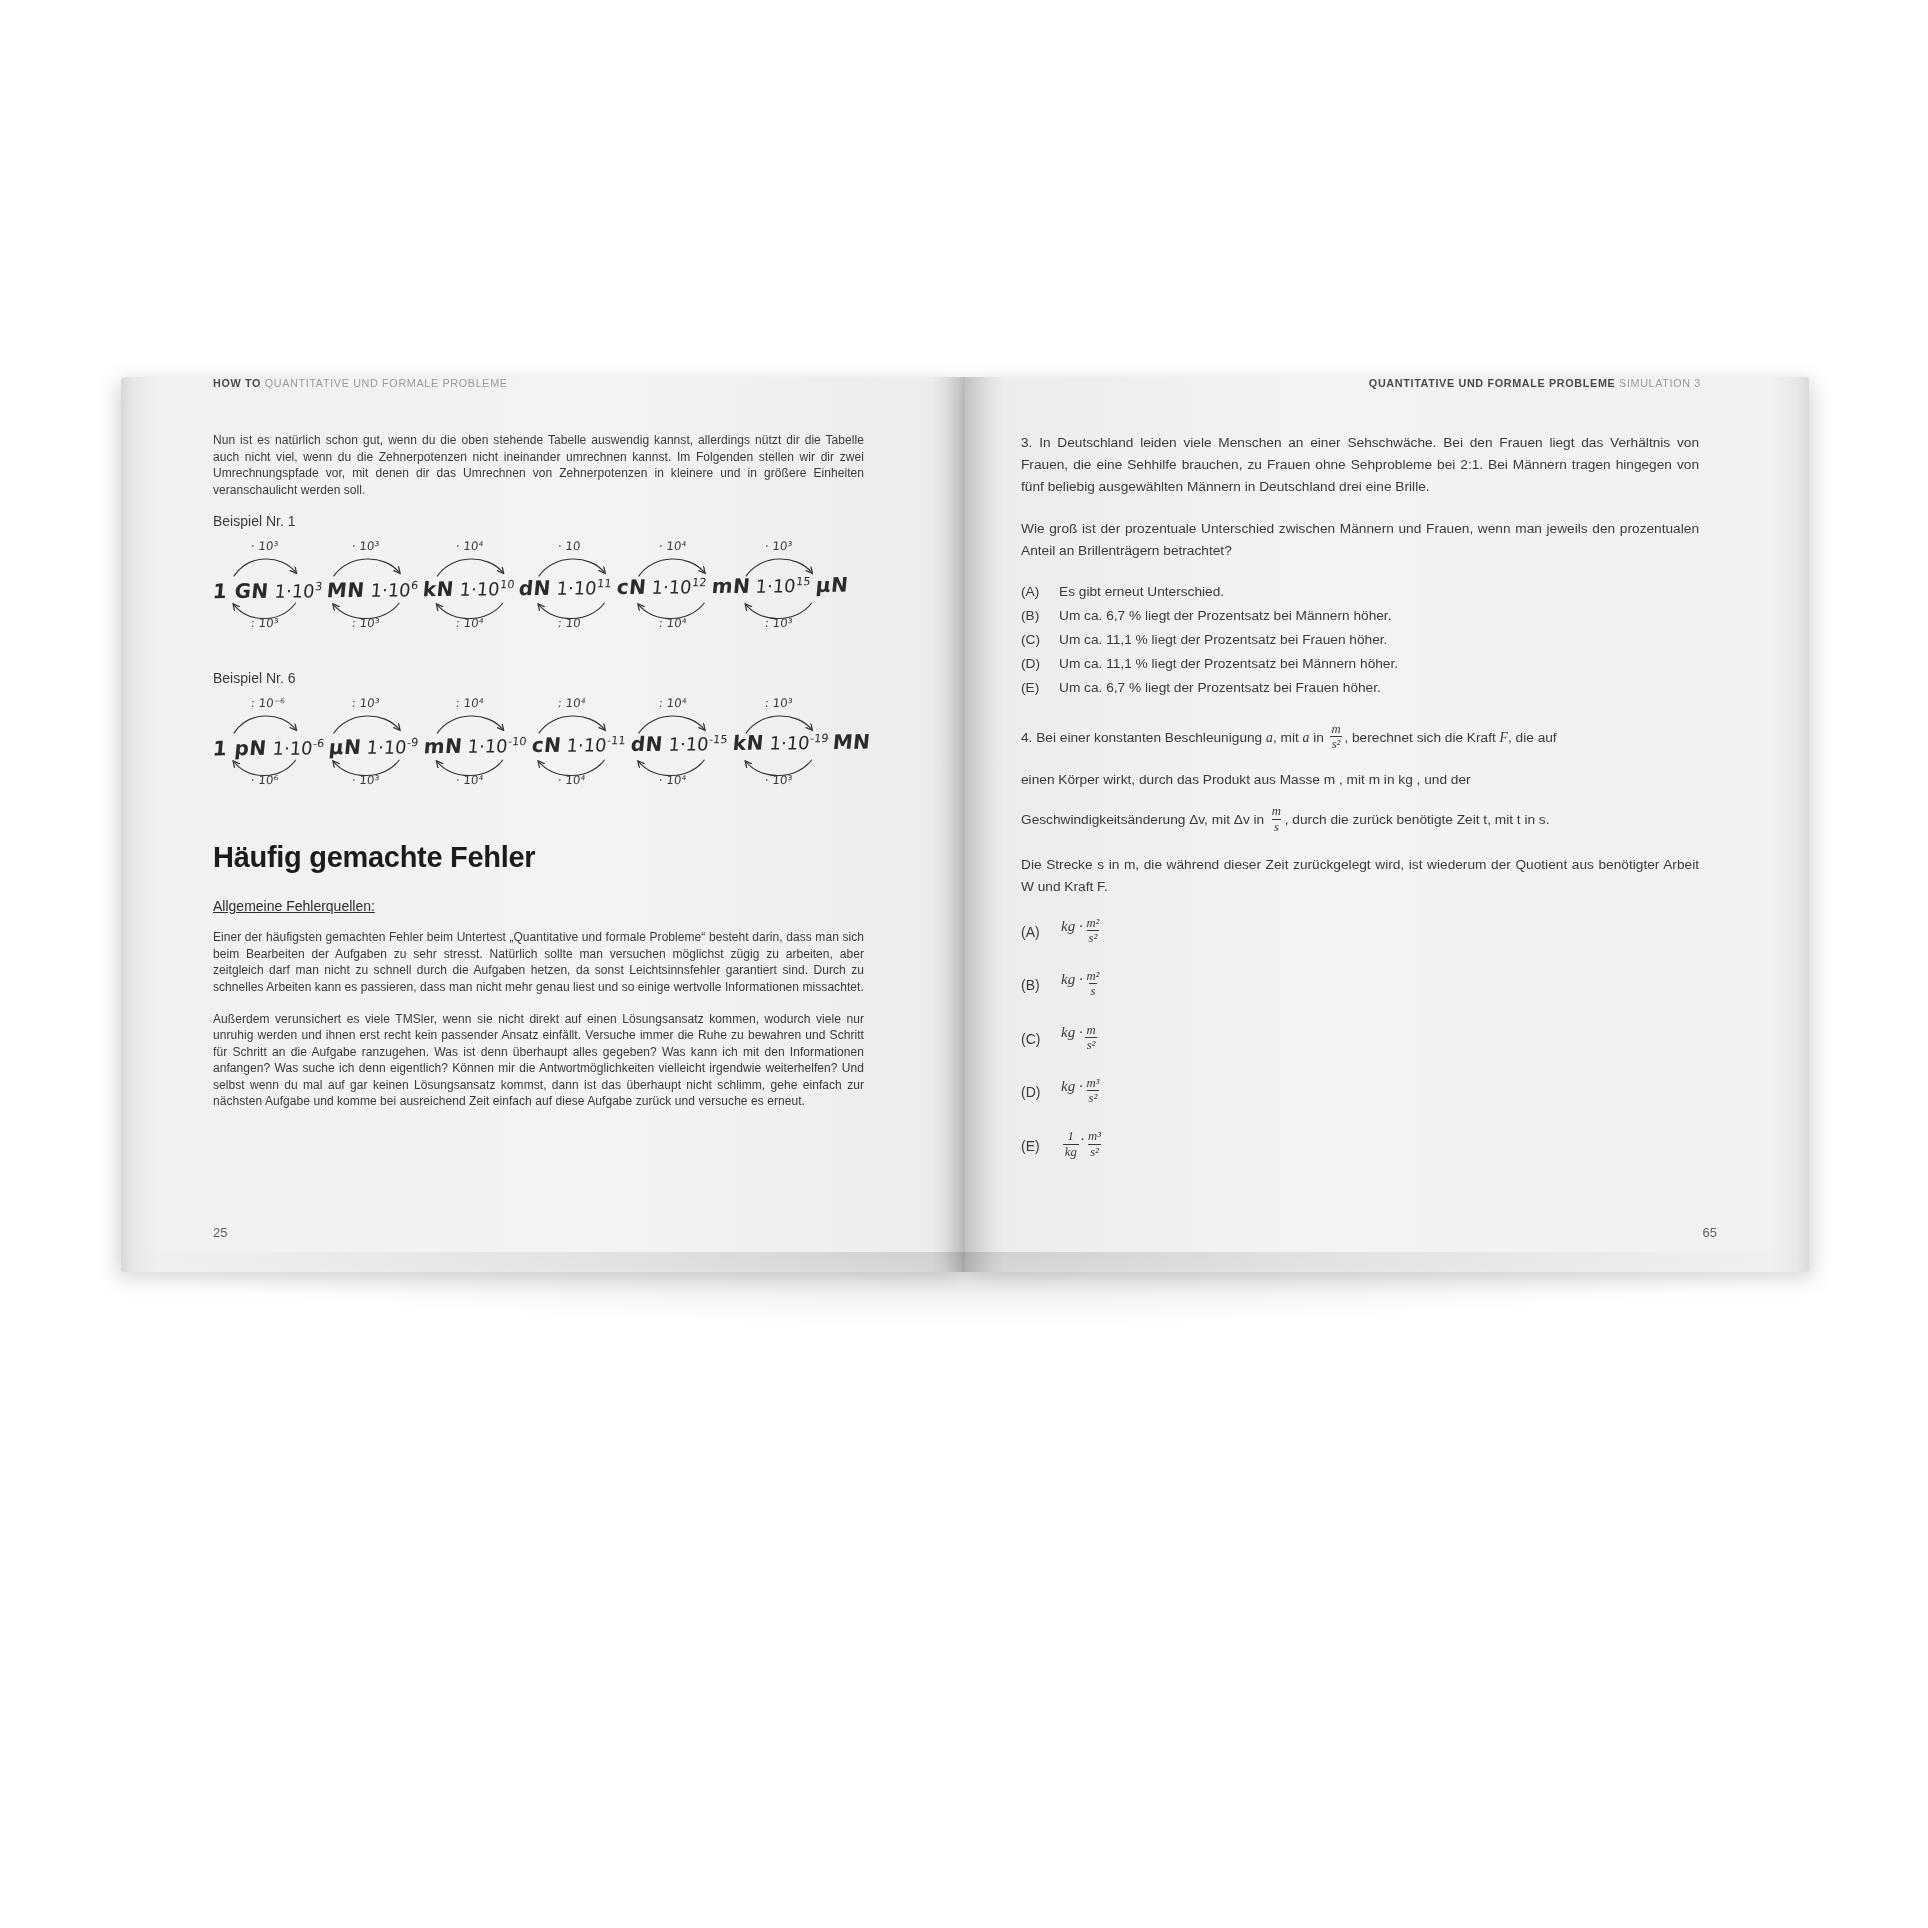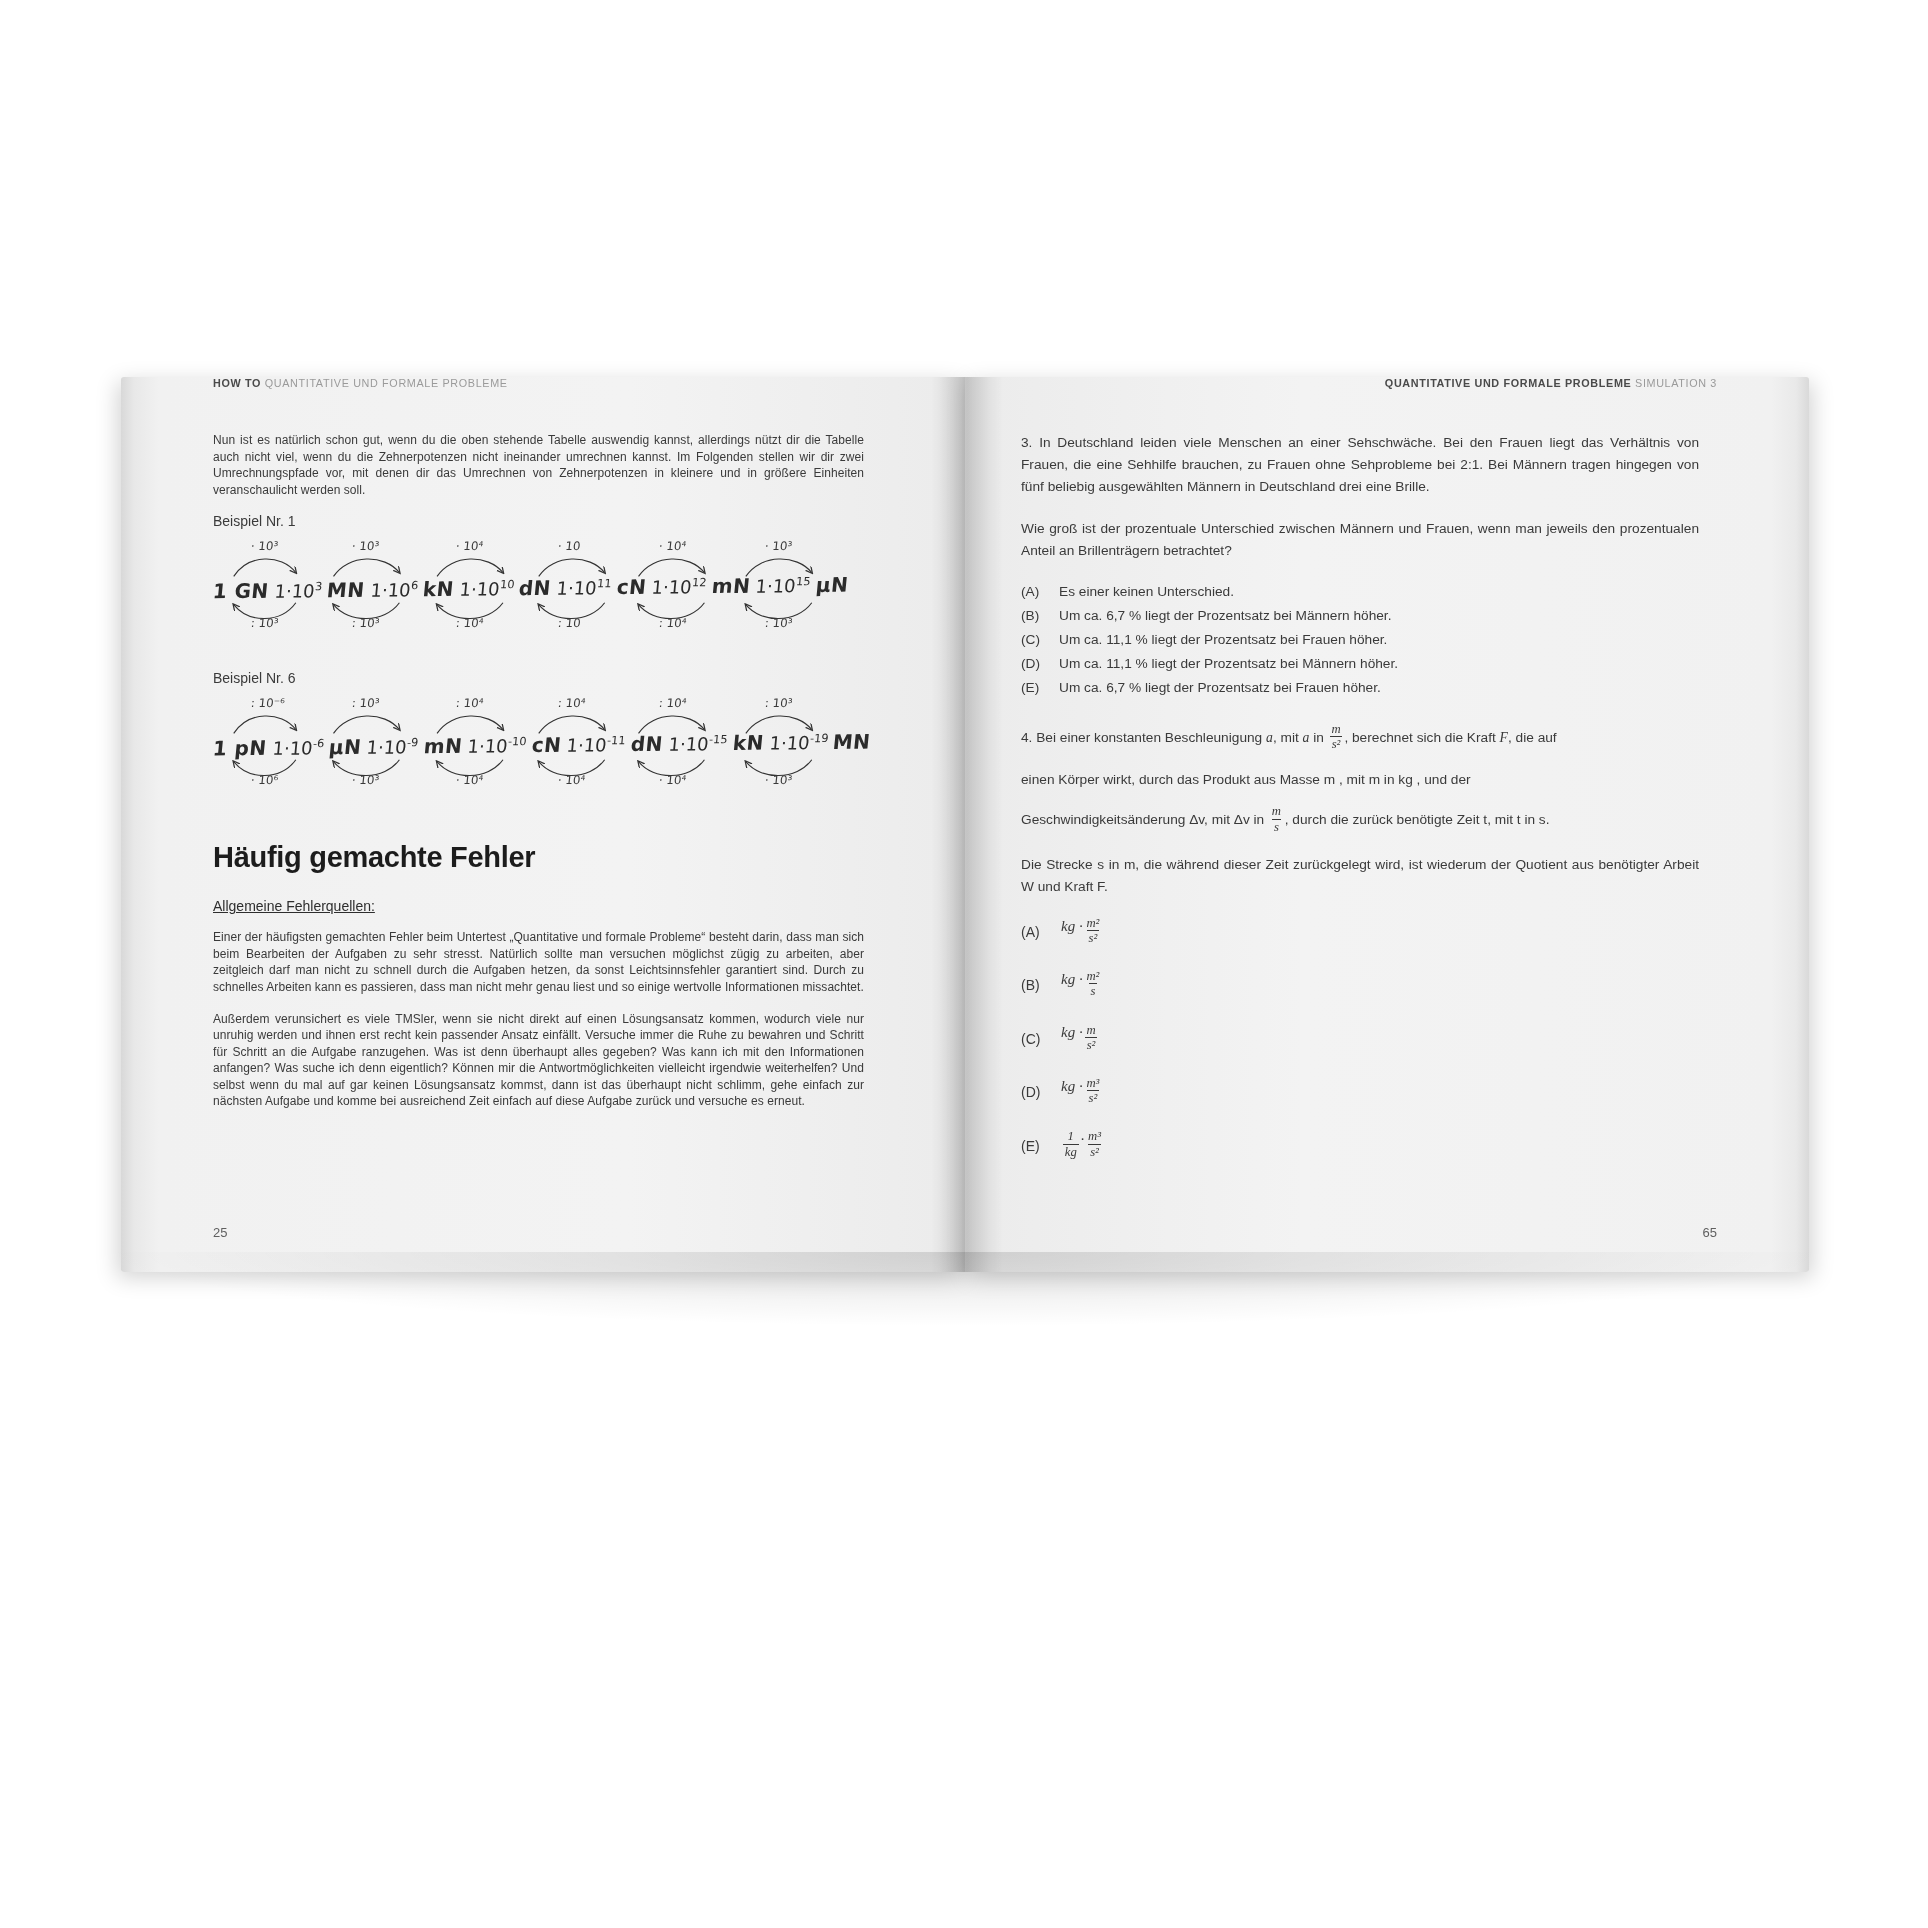--- a/index.html
+++ b/index.html
@@ -52,21 +52,21 @@
   #left-content{left:92px;top:55px;width:659px;}
   #right-content{left:56px;top:55px;width:678px;}
 
   .running-head{
     font-size:10.8px;letter-spacing:0.06em;color:#6f6f6f;
     position:absolute;top:0;
   }
   .running-head .bold{font-weight:bold;color:#4a4a4a;}
   .running-head .light{color:#9a9a9a;}
   #head-left{left:92px;}
-  #head-right{right:92px;text-align:left;}
+  #head-right{right:108px;text-align:left;}
 
   p.body{
     font-size:12px;line-height:1.38;color:#3a3a3a;
     text-align:justify;margin:0 8px 15px 0;
     letter-spacing:0.005em;
   }
   p.body-r{
     font-size:13.7px;line-height:1.62;color:#3a3a3a;
     text-align:justify;margin:0 0 19px 0;
   }
@@ -290,21 +290,21 @@
     </div>
 
     <div class="content" id="right-content">
 
       <p class="body-r">3. In Deutschland leiden viele Menschen an einer Sehschwäche. Bei den Frauen liegt das Verhältnis von Frauen, die eine Sehhilfe brauchen, zu Frauen ohne Sehprobleme bei 2:1. Bei Männern tragen hingegen von fünf beliebig ausgewählten Männern in Deutschland drei eine Brille.</p>
       <p class="body-r">Wie groß ist der prozentuale Unterschied zwischen Männern und Frauen, wenn man jeweils den prozentualen Anteil an Brillenträgern betrachtet?</p>
 
       <div class="opt-list">
         <div class="opt">
           <span class="tag">(A)</span>
-          <span>Es einer keinen Unterschied.</span>
+          <span>Es gibt erneut Unterschied.</span>
         </div>
         <div class="opt">
           <span class="tag">(B)</span>
           <span>Um ca. 6,7 % liegt der Prozentsatz bei Männern höher.</span>
         </div>
         <div class="opt">
           <span class="tag">(C)</span>
           <span>Um ca. 11,1 % liegt der Prozentsatz bei Frauen höher.</span>
         </div>
         <div class="opt">

